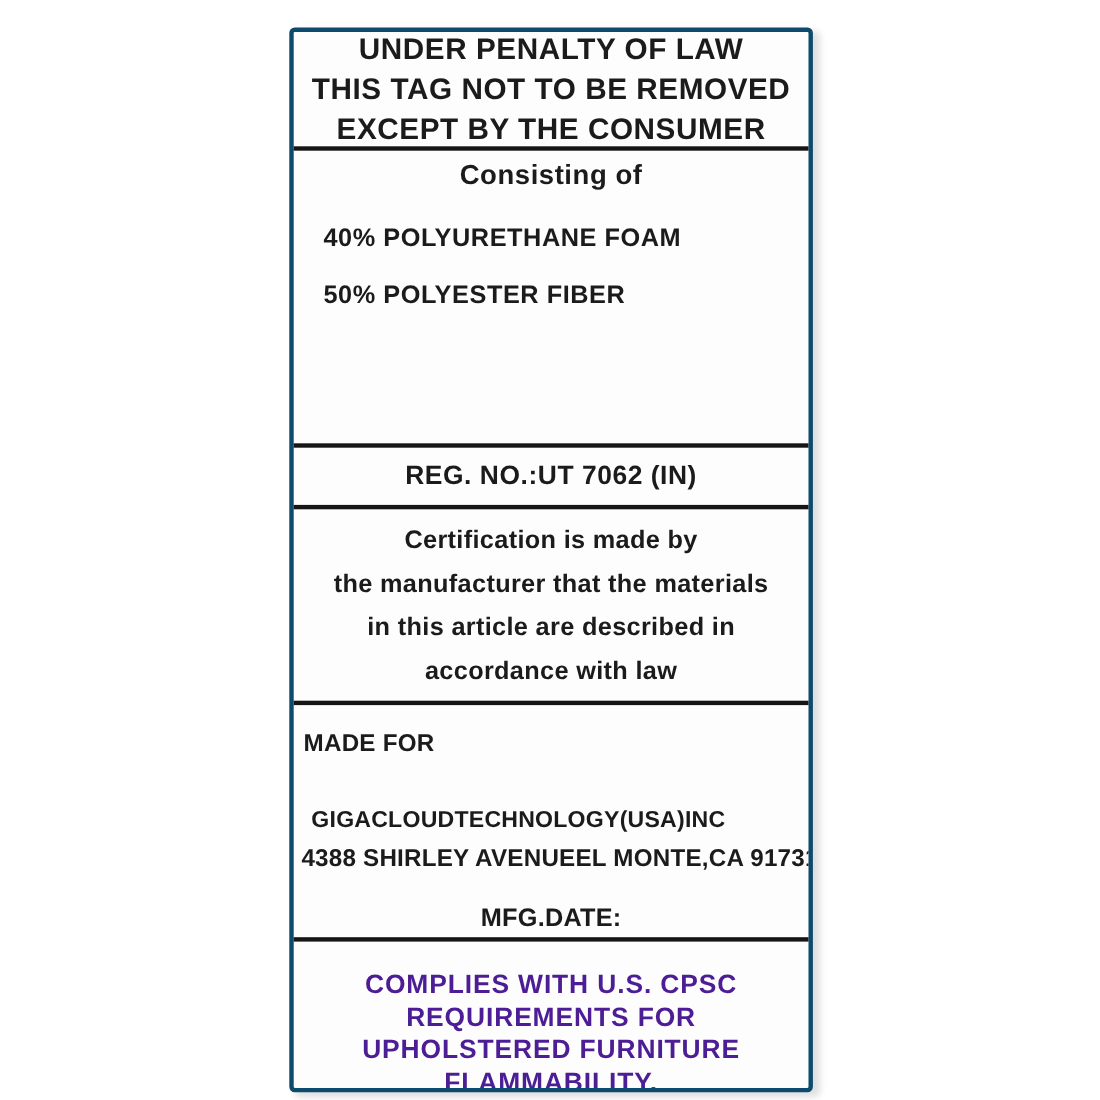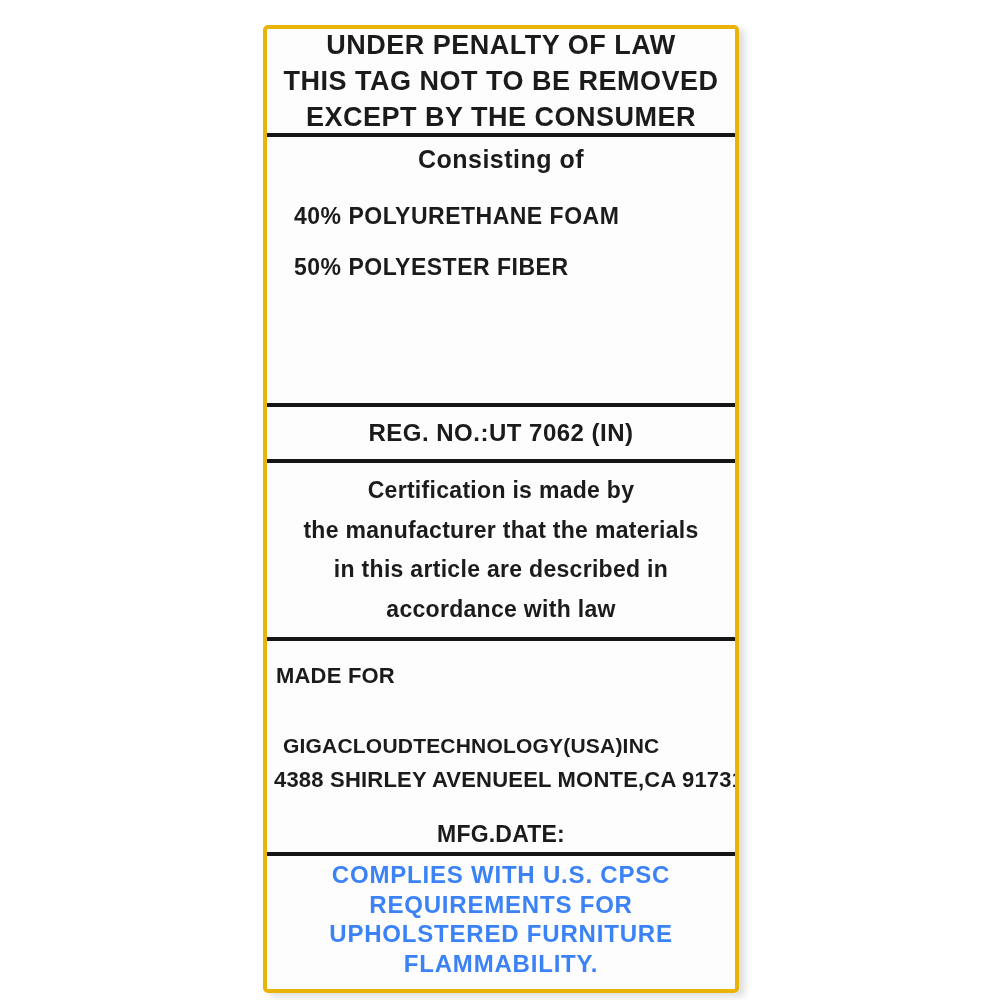--- a/index.html
+++ b/index.html
@@ -19,21 +19,21 @@
     overflow: hidden;
   }
   .law-label {
     position: absolute;
     left: 263px;
     top: 25px;
     width: 476px;
     height: 968px;
     box-sizing: border-box;
     background: #fdfdfd;
-    border: 4px solid #eab308;
+    border: 4px solid #0c4a6e;
     border-radius: 5px;
     box-shadow: 6px 4px 7px rgba(0,0,0,0.13);
     display: flex;
     flex-direction: column;
     color: #1b1b1b;
   }
   .section {
     box-sizing: border-box;
     border-bottom: 4px solid #161616;
     overflow: hidden;
@@ -146,30 +146,30 @@
     left: 0;
     right: 0;
     top: 180px;
     text-align: center;
     font-size: 23px;
   }
 
   
   .sec-compliance {
     flex: 1;
-    padding-top: 4px;
+    padding-top: 25px;
     display: flex;
     flex-direction: column;
     align-items: center;
     text-align: center;
     font-weight: bold;
     font-size: 24px;
     line-height: 29.5px;
     letter-spacing: 0.8px;
-    color: #3b82f6;
+    color: #4c1d95;
     white-space: nowrap;
   }
 </style>
 </head>
 <body>
 
 <div class="stage">
   <div class="law-label">
 
     <div class="section sec-header">

